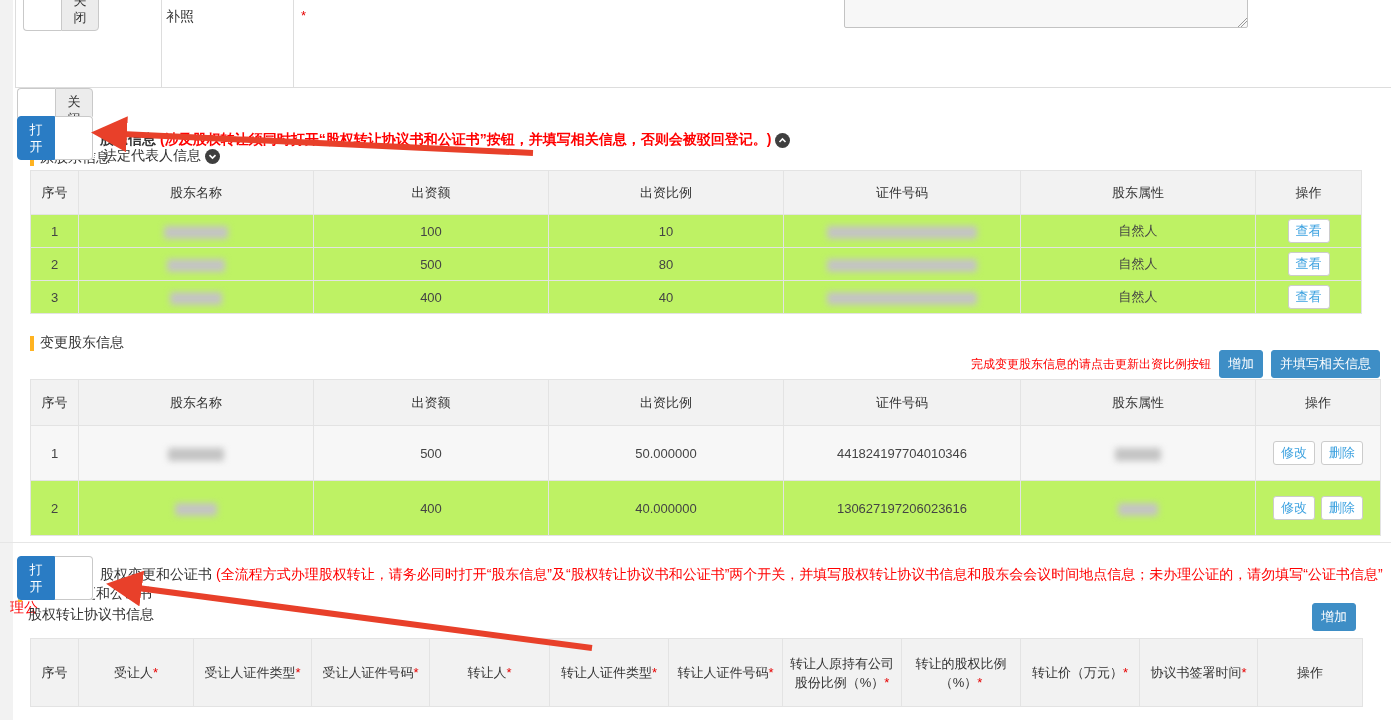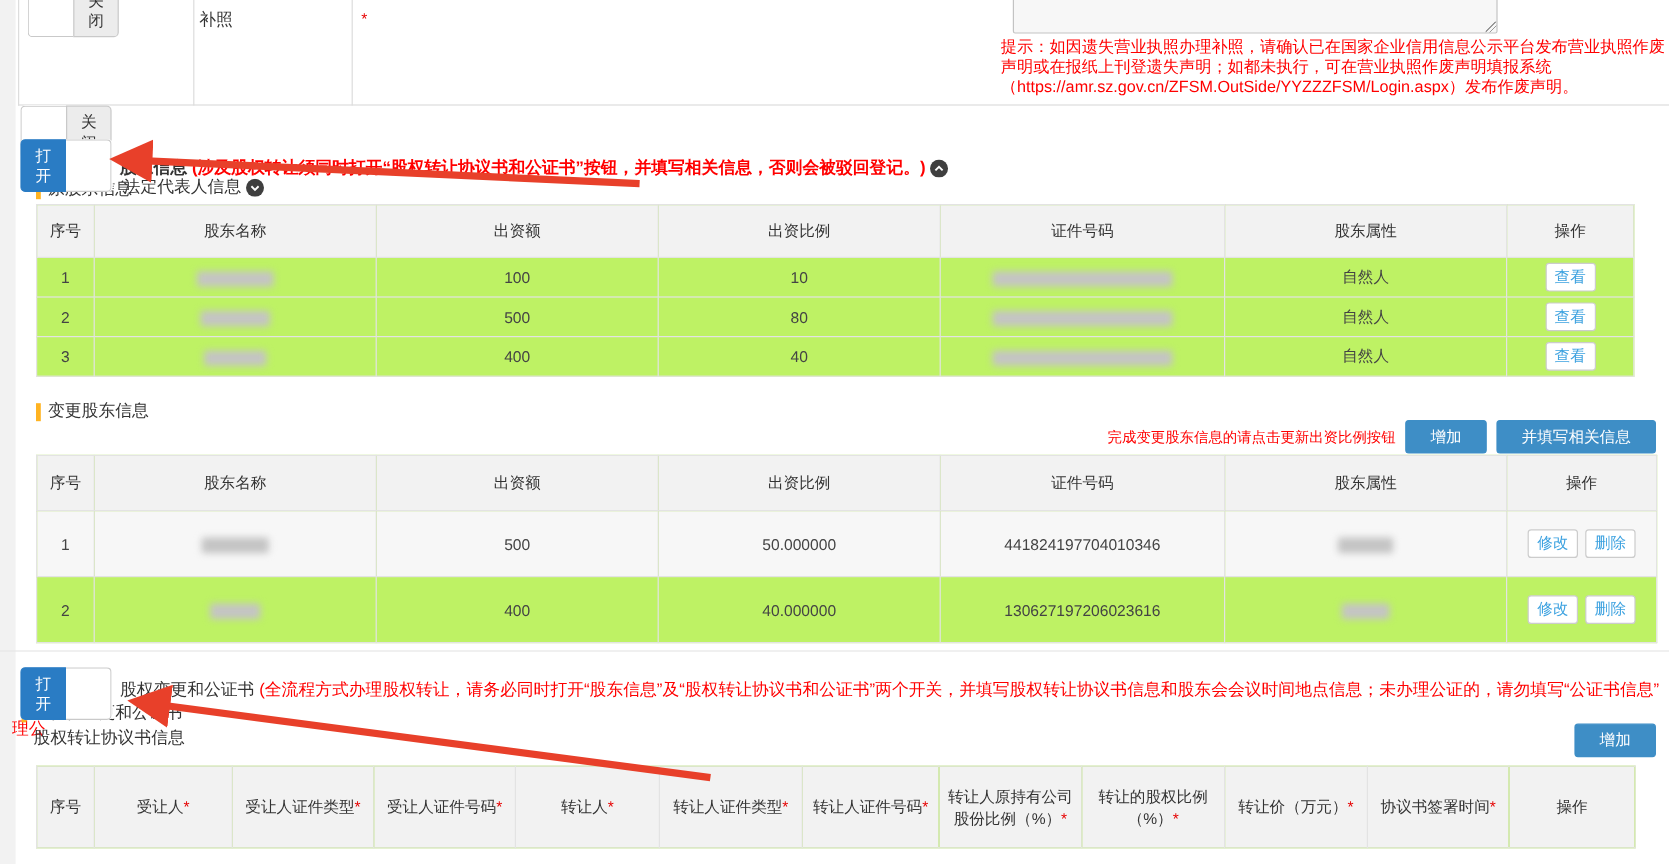--- a/index.html
+++ b/index.html
@@ -43,21 +43,21 @@
   .tbl { position:absolute; }
   .tbl-orig thead th { height:44px; }
   .tbl-orig td { height:32px; }
   .tbl-changed thead th { height:46px; }
   .tbl-changed td { height:55px; }
   .tbl-changed tbody tr:first-child { background:#f7f7f7; }
   .tbl-agree thead th { height:68px; line-height:19px; }
   .redact { display:inline-block; height:13px; border-radius:2px; background:#c4c4c4; filter:blur(3px); vertical-align:middle; }
 
   
-  .btn-solid { display:inline-block; background:#3e8ec6; border:1px solid #3e8ec6; color:#fff; font-size:13px; padding:4px 20px; border-radius:3px; cursor:pointer; font-family:inherit; }
+  .btn-solid { display:inline-block; background:#3e8ec6; border:1px solid #3e8ec6; color:#fff; font-size:13px; padding:4px 8px; border-radius:3px; cursor:pointer; font-family:inherit; }
   .btn-outline { display:inline-block; background:#fff; border:1px solid #ccc; color:#3da2e0; font-size:13px; padding:2px 7px; border-radius:3px; cursor:pointer; margin:0 3px; font-family:inherit; }
   .tip-row { position:absolute; display:flex; align-items:center; justify-content:flex-end; gap:8px; }
   .tip-text { color:#ff0000; font-size:12px; }
 
   .divider { position:absolute; left:0; width:1391px; height:1px; background:#e6e6e6; }
   .wrap-frag { position:absolute; color:#ff0000; font-size:14px; }
   .arrows { position:absolute; left:0; top:0; width:1391px; height:720px; pointer-events:none; z-index:9; }
 </style>
 </head>
 <body>
@@ -66,21 +66,20 @@
   <div class="left-strip"></div>
 
   <div class="top-panel">
     <div class="vline" style="left:145px"></div>
     <div class="vline" style="left:277px"></div>
     <div class="fld-label">补照</div>
     <div class="req-star top-star">*</div>
     <textarea class="top-textarea" value="" style=""></textarea>
     <div class="ta-grip"></div>
     <div class="hint-block">
-      <div>提示：如因遗失营业执照办理补照，请确认已在国家企业信用信息公示平台发布营业执照作废声明或在报纸上刊登遗失声明；如都未执行，可在营业执照作废声明填报系统（https://amr.sz.gov.cn/ZFSM.OutSide/YYZZZFSM/Login.aspx）发布作废声明。</div>
     </div>
   </div>
 
   <div class="toggle toggle-off" style="left:23px; top:-13px;">
     <span class="half knob"></span>
     <span class="half tlabel">
         <span class="label-text">关闭</span>
       </span>
   </div>
 

